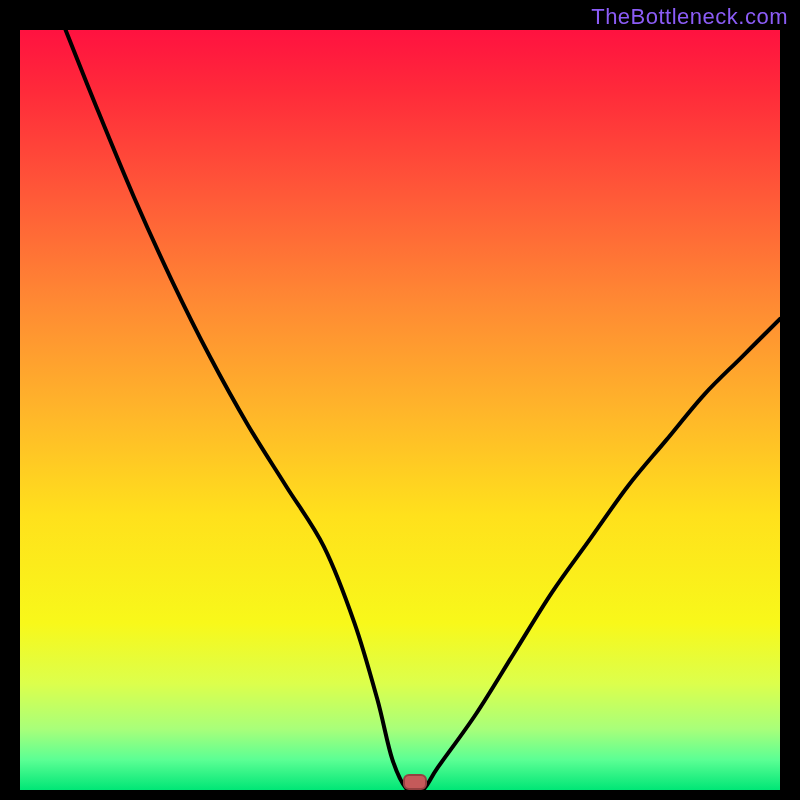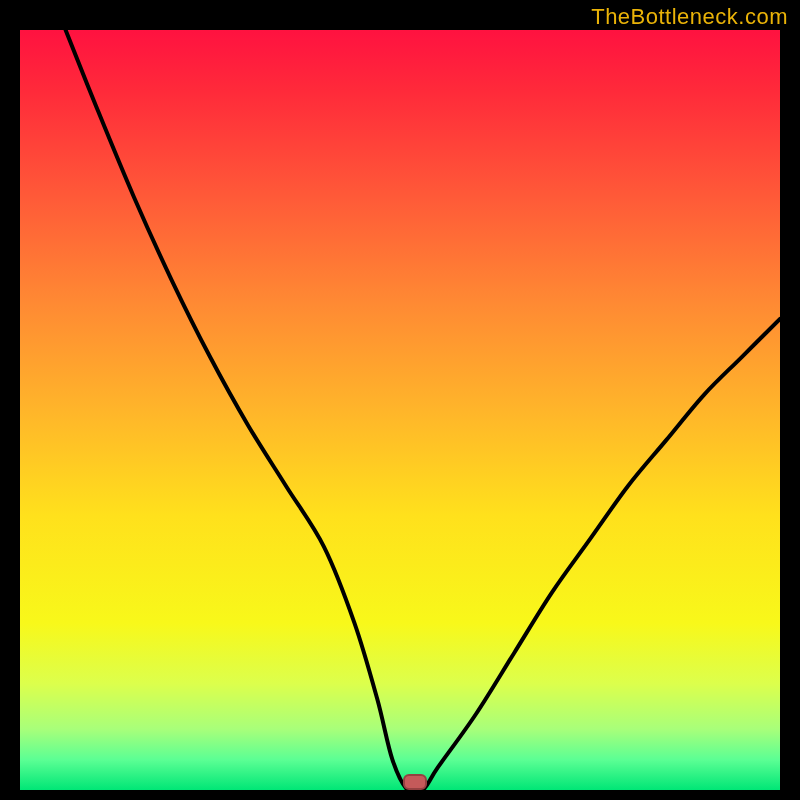--- a/index.html
+++ b/index.html
@@ -13,21 +13,21 @@
   .frame {
     position: relative;
     width: 800px;
     height: 800px;
     background: #000;
   }
   .watermark {
     position: absolute;
     top: 4px;
     right: 12px;
-    color: #eab308;
+    color: #8b5cf6;
     font-size: 22px;
     font-weight: 500;
     letter-spacing: 0.5px;
     user-select: none;
   }
   .plot {
     position: absolute;
     left: 20px;
     top: 30px;
     width: 760px;

